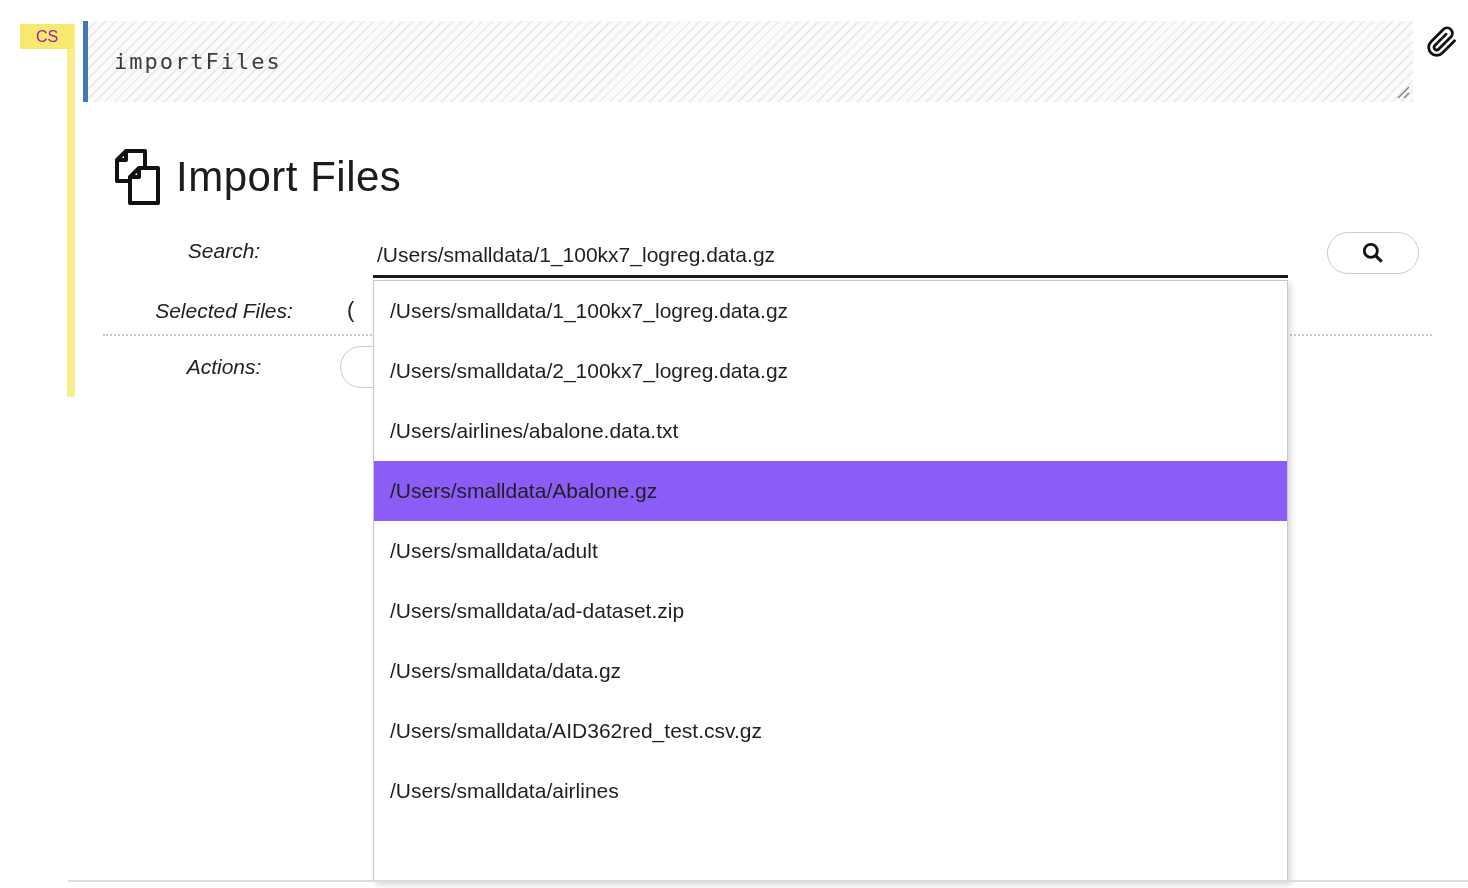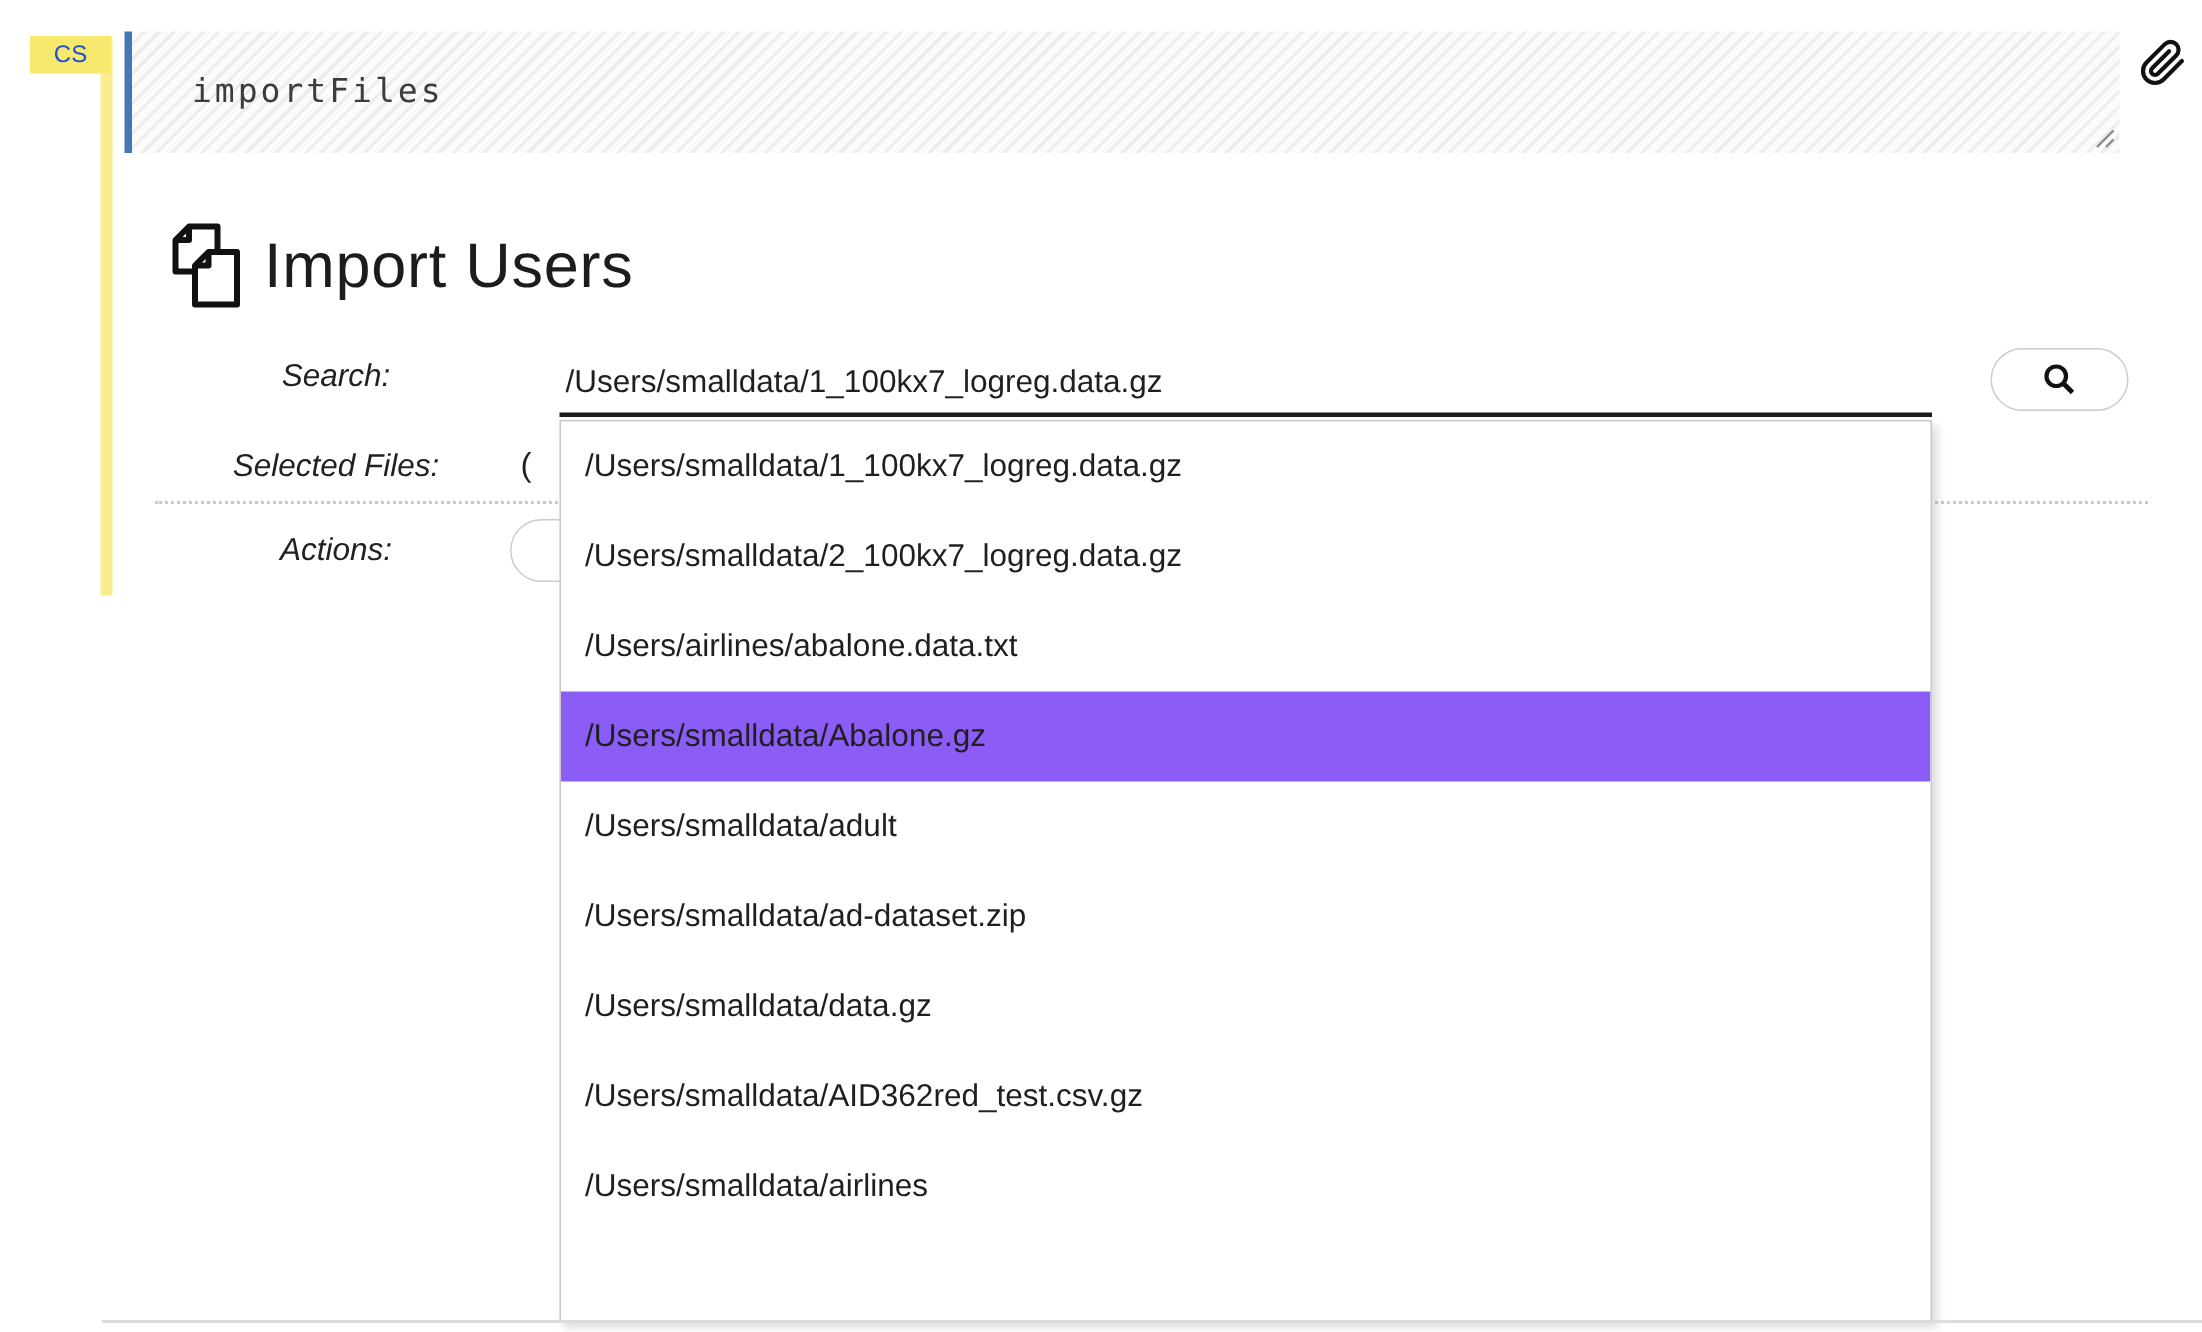--- a/index.html
+++ b/index.html
@@ -21,42 +21,42 @@
     position: absolute;
     left: 67px; top: 25px;
     width: 8px; height: 372px;
     background: #f8ee8e;
   }
   .cell-badge {
     position: absolute;
     left: 20px; top: 24px;
     width: 54px; height: 25px;
     background: #f7e96e;
-    color: #1d4ed8;
+    color: #a21caf;
     font-size: 16px;
     line-height: 25px;
     text-align: center;
   }
 
   
   .code-cell {
     position: absolute;
     left: 83px; top: 21px;
     width: 1330px; height: 81px;
     border-left: 5px solid #4577b3;
     background: repeating-linear-gradient(
       135deg,
       #fbfbfb 0px, #fbfbfb 5px,
       #ececec 5px, #ececec 7px
     );
     display: flex;
     align-items: center;
   }
   .code-text {
-    padding-left: 40px;
+    padding-left: 26px;
     font-family: "DejaVu Sans Mono", monospace;
     font-size: 22px;
     letter-spacing: 2px;
     color: #3c3c3c;
     white-space: pre;
   }
   .resize-handle {
     position: absolute;
     right: 3px; bottom: 3px;
     width: 14px; height: 14px;
@@ -213,21 +213,21 @@
     <div class="title-icon">
       <svg width="52" height="58" viewBox="0 0 52 58">
         <g fill="#ffffff" stroke="#111" stroke-width="4" stroke-linejoin="round">
           <path d="M14 3 H33 V33 H5 V12 Z"></path>
           <path d="M14 3 V12 H5" fill="none"></path>
           <path d="M27 20 H46 V55 H18 V29 Z"></path>
           <path d="M27 20 V29 H18" fill="none"></path>
         </g>
       </svg>
     </div>
-    <h1 class="page-title">Import Users</h1>
+    <h1 class="page-title">Import Files</h1>
   </div>
 
   <div class="form-label lbl-search">Search:</div>
   <div class="form-label lbl-selected">Selected Files:</div>
   <div class="form-label lbl-actions">Actions:</div>
 
   <div class="paren-hint">(</div>
 
   <div class="actions-pill"></div>
 

